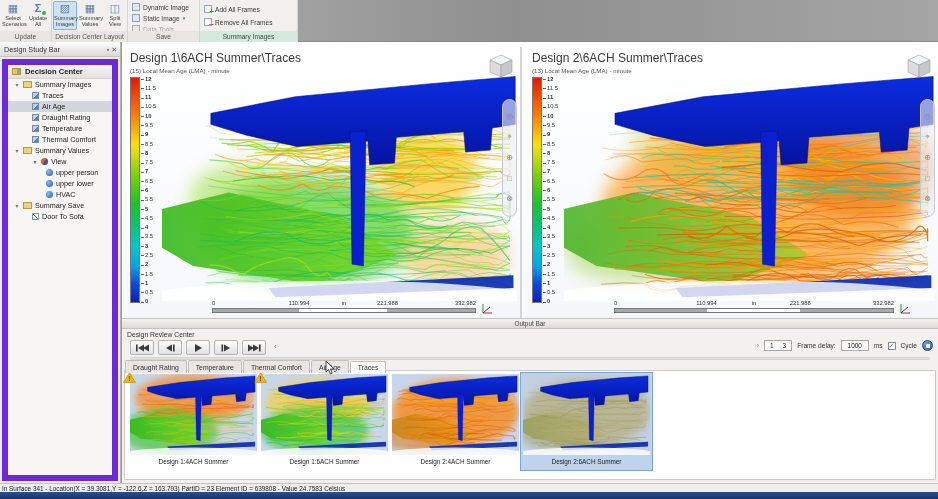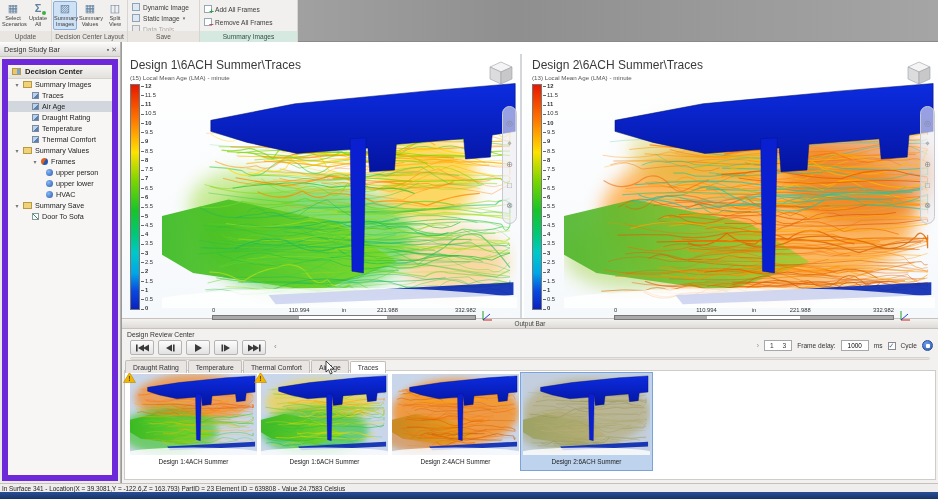--- a/index.html
+++ b/index.html
@@ -51,21 +51,21 @@
   .ico { flex:0 0 auto; display:inline-block; }
   .ic-dc { width:9px; height:7px; background:#e8c86a; border:1px solid #b89a40; box-shadow:inset -3px 0 0 #7da3d6; }
   .ic-folder { width:9px; height:7px; background:#efd27a; border:1px solid #b89a40; }
   .ic-img { width:7px; height:7px; border:1px solid #7a8aa0; background:linear-gradient(135deg,#bcd2ec 55%,#5b7fae 55%); }
   .ic-parts { width:7px; height:7px; border-radius:50%; background:linear-gradient(120deg,#e06020 45%,#2458b0 55%); }
   .ic-part { width:7px; height:7px; border-radius:50%; background:radial-gradient(circle at 35% 35%,#8ab8f2,#2458b0); }
   .ic-plot { width:7px; height:7px; border:1px solid #8895a5; background:linear-gradient(45deg,#fff 42%,#2a9a3a 42%,#2a9a3a 58%,#fff 58%); }
 
   
   .main { position:absolute; left:122px; top:42px; width:816px; height:276px; background:#fff; }
-  .pane { position:absolute; top:12px; height:276px; background:linear-gradient(180deg,#ffffff,#f5f8fb); }
+  .pane { position:absolute; top:5px; height:276px; background:linear-gradient(180deg,#ffffff,#f5f8fb); }
   .pane-left { left:0; width:400px; border-right:2px solid #d3d6da; }
   .pane-right { left:402px; width:414px; }
   .vp-title { position:absolute; left:8px; top:4px; font-size:12px; color:#3a3a3a; }
   .vp-sub { position:absolute; left:8px; top:20px; font-size:6.2px; color:#555; }
   .legend { position:absolute; left:8px; top:30px; display:flex; z-index:3; }
   .lbar { width:10px; height:226px; border:1px solid #777;
       background:linear-gradient(#e81800,#ff7a00 16%,#ffe100 30%,#7ad500 43%,#18c42a 56%,#00c87a 67%,#00c9c9 75%,#00a6e8 84%,#0a48e0 92%,#0a20c0 100%); }
   .lticks { display:flex; flex-direction:column; justify-content:space-between; height:228px; margin-left:1px; }
   .ltick { display:flex; align-items:center; height:5px; }
   .ltick i { width:3px; height:1px; background:#666; margin-right:1px; }
@@ -232,21 +232,21 @@
         <span>Thermal Comfort</span>
       </div>
       <div class="trow lvl1">
         <span class="caret">▾</span>
         <span class="ico ic-folder"></span>
         <span>Summary Values</span>
       </div>
       <div class="trow lvl2">
         <span class="caret">▾</span>
         <span class="ico ic-parts"></span>
-        <span>Frames</span>
+        <span>View</span>
       </div>
       <div class="trow lvl3">
         <span class="ico ic-part"></span>
         <span>upper person</span>
       </div>
       <div class="trow lvl3">
         <span class="ico ic-part"></span>
         <span>upper lower</span>
       </div>
       <div class="trow lvl3">

